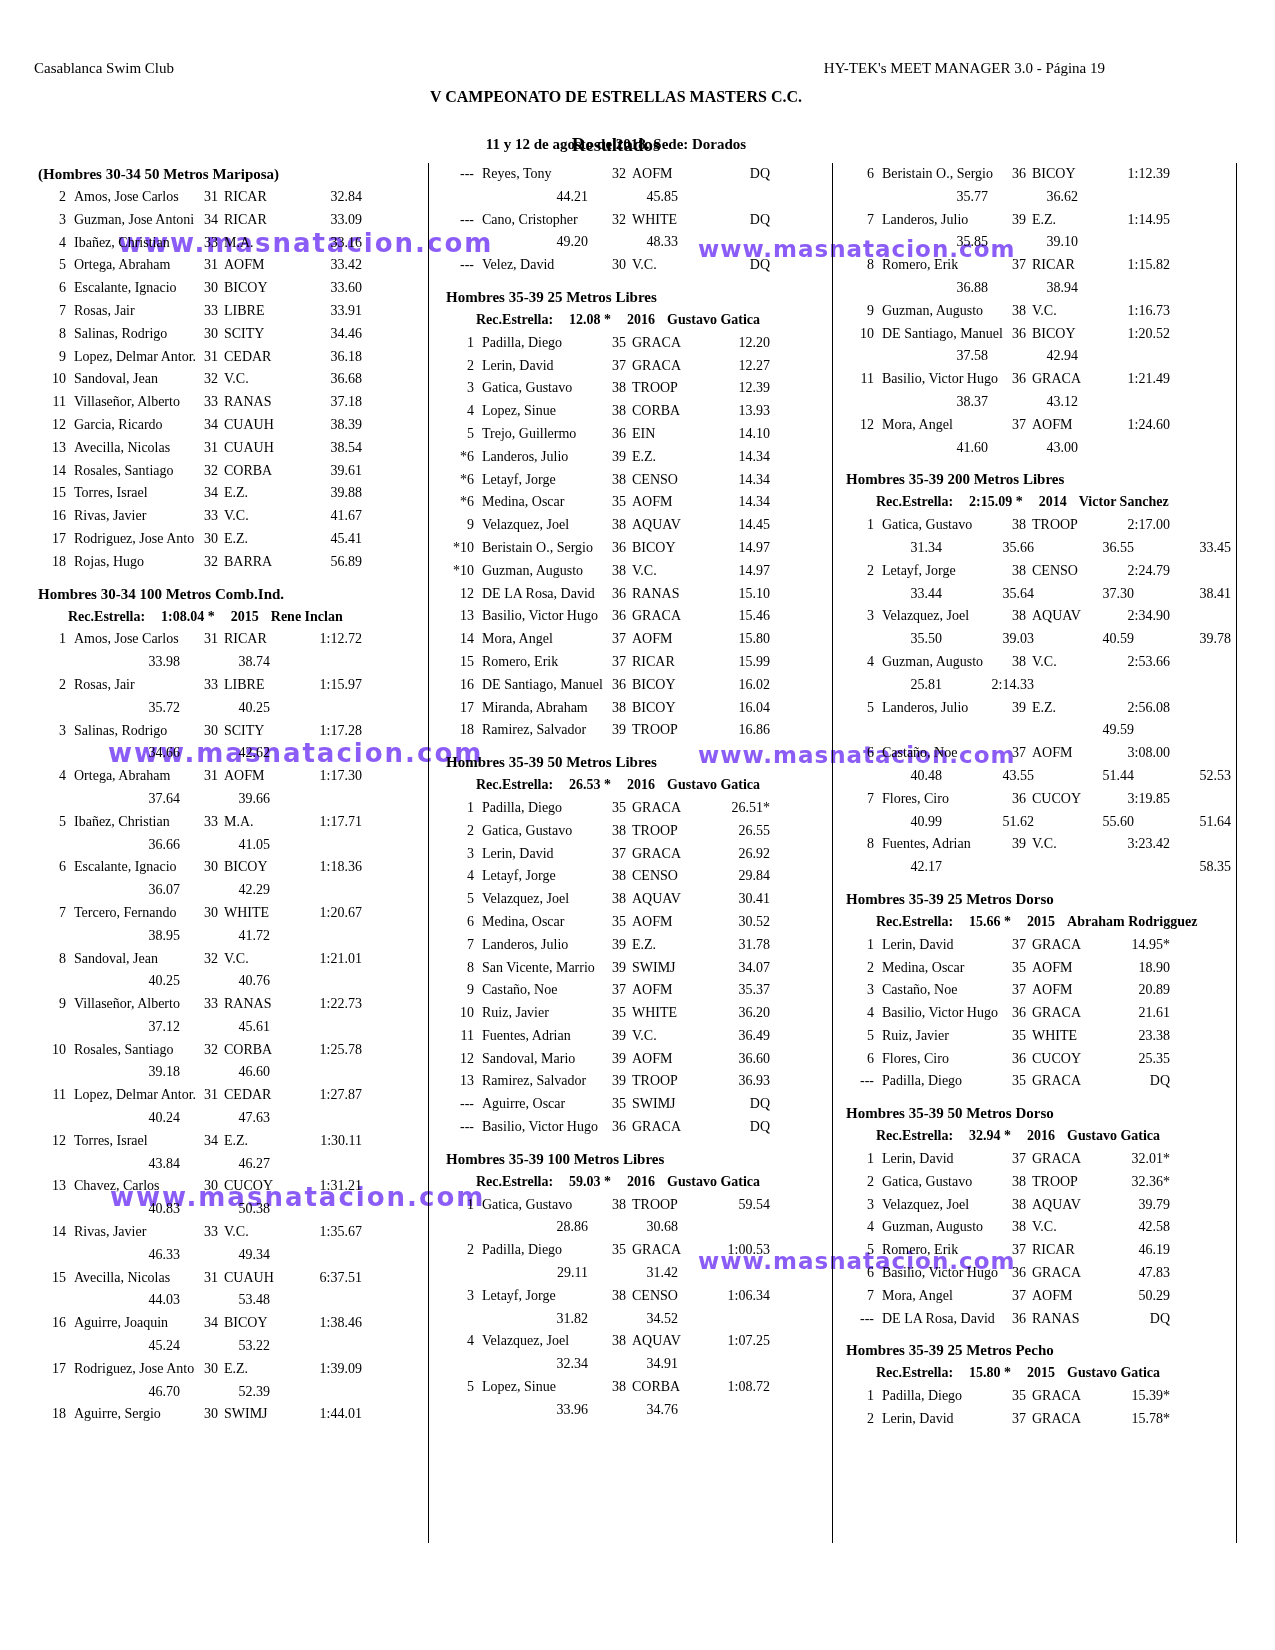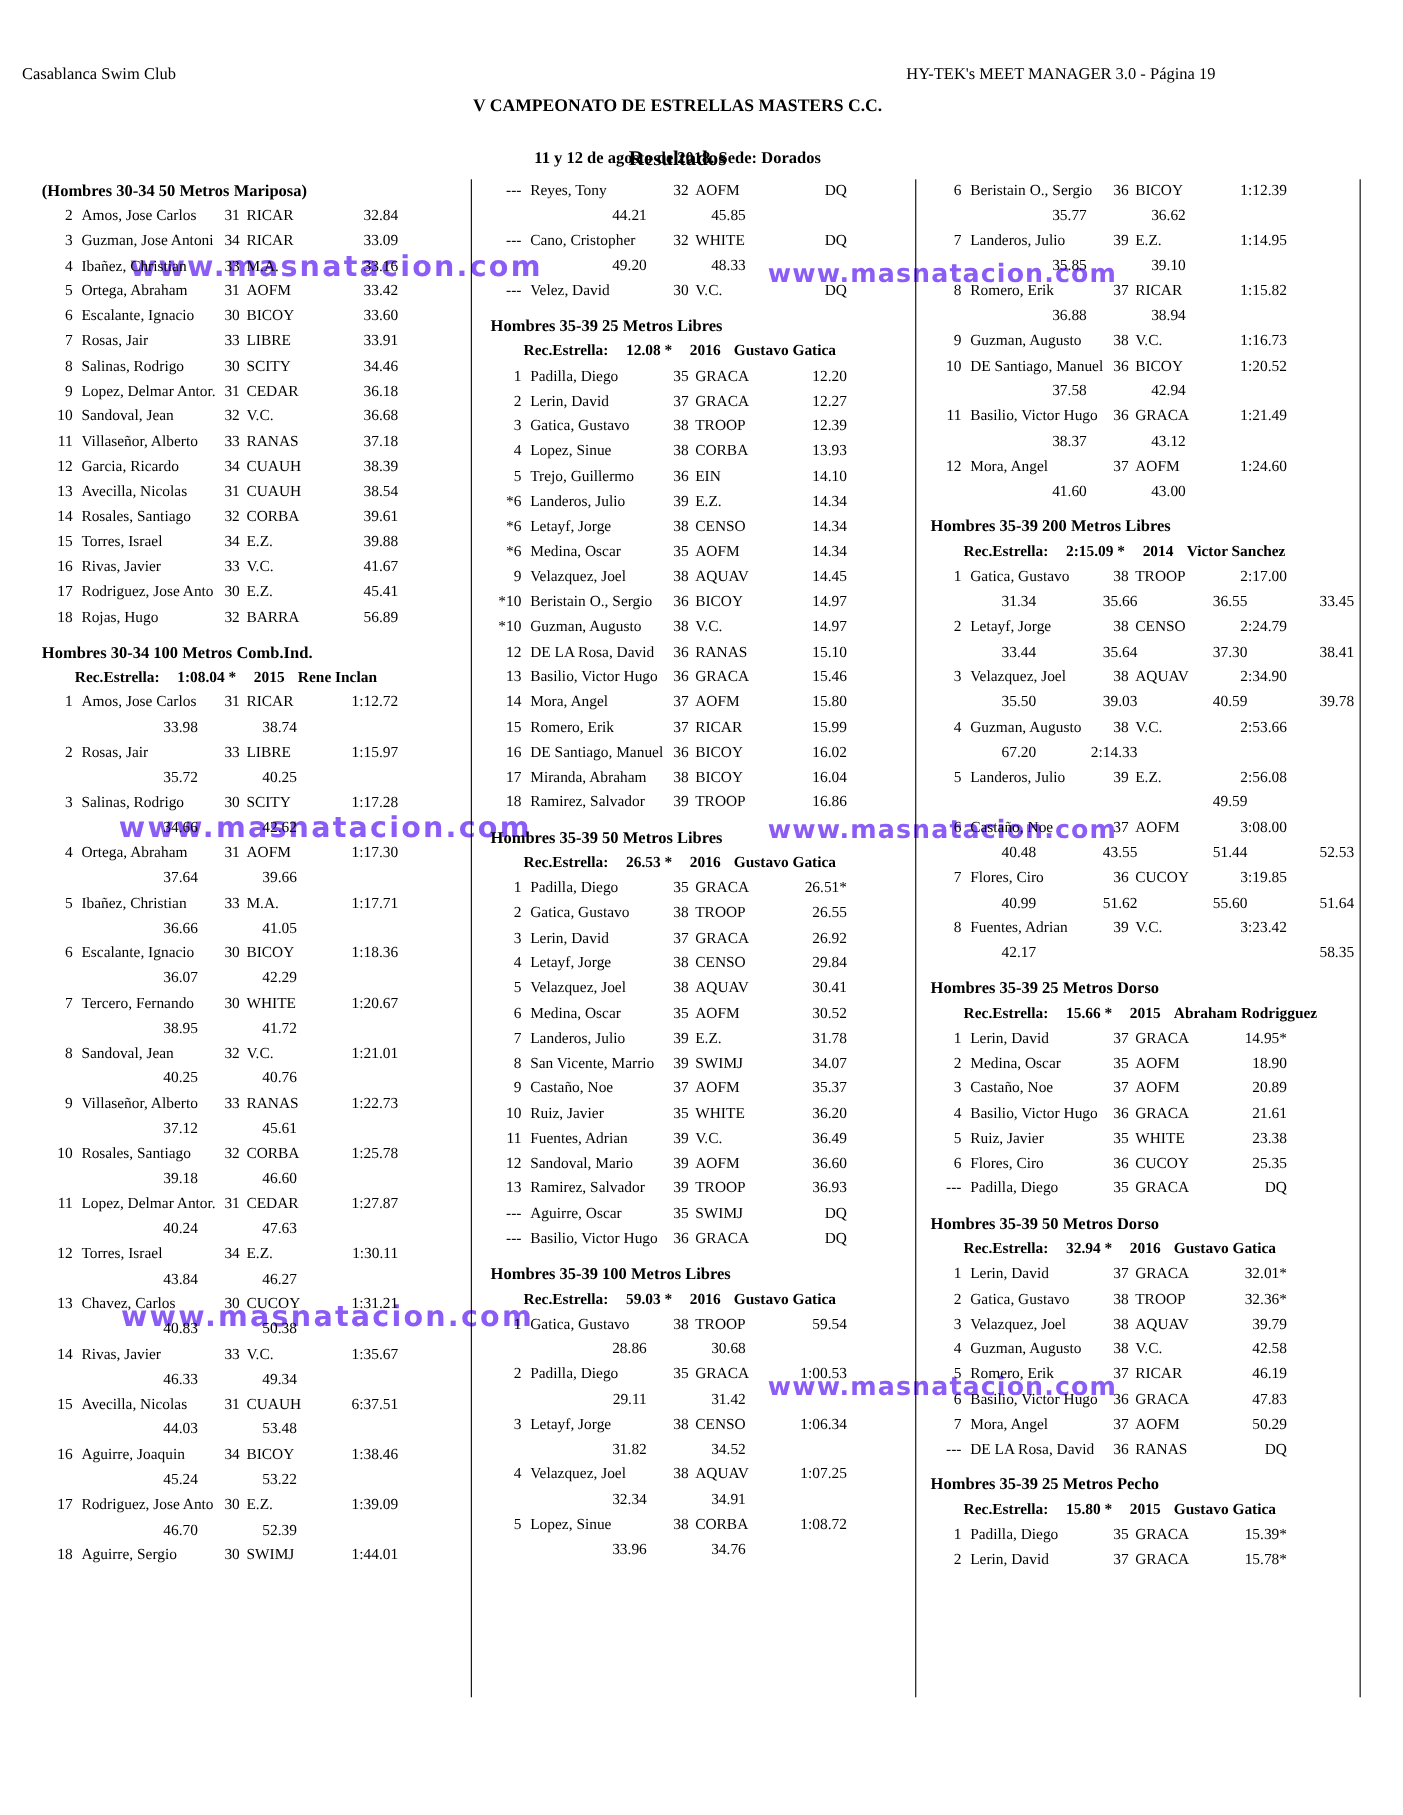--- a/index.html
+++ b/index.html
@@ -1,21 +1,21 @@
 <!DOCTYPE html>
 <html><head>
 <meta charset="utf-8">
 <style>
   html,body { margin:0; padding:0; background:#ffffff; }
   body {
     width:1275px; height:1650px; position:relative; overflow:hidden;
     font-family:"Liberation Serif", serif; color:#000;
   }
   
-  .hdr-left  { position:absolute; left:20px;  top:60px; font-size:15px; }
+  .hdr-left  { position:absolute; left:34px;  top:60px; font-size:15px; }
   .hdr-right { position:absolute; left:775px; top:60px; width:330px; text-align:right; font-size:15px; }
   .title1 { position:absolute; left:0; top:88px;  width:1232px; text-align:center; font-weight:bold; font-size:16px; }
   .title2 { position:absolute; left:0; top:100px; width:1232px; text-align:center; font-weight:bold; font-size:15px;margin-top:36px; }
   .title3 { position:absolute; left:0; top:134px; width:1232px; text-align:center; font-weight:bold; font-size:19px; }
   
   .wm { position:absolute; color:#8b5cf6; font-family:"DejaVu Sans", sans-serif;
         font-weight:bold; white-space:nowrap; z-index:1; }
   .wm-lg { font-size:26px; letter-spacing:2px; }
   .wm-sm { font-size:23px; letter-spacing:1px; }
   
@@ -929,21 +929,21 @@
     <span class="sp">39.78</span>
   </div>
       <div class="row">
     <span class="place">4</span>
     <span class="name">Guzman, Augusto</span>
     <span class="age">38</span>
     <span class="team">V.C.</span>
     <span class="time">2:53.66</span>
   </div>
       <div class="splits splits-4">
-    <span class="sp">67.20</span>
+    <span class="sp">25.81</span>
     <span class="sp">2:14.33</span>
     <span class="sp"></span>
     <span class="sp"></span>
   </div>
       <div class="row">
     <span class="place">5</span>
     <span class="name">Landeros, Julio</span>
     <span class="age">39</span>
     <span class="team">E.Z.</span>
     <span class="time">2:56.08</span>

